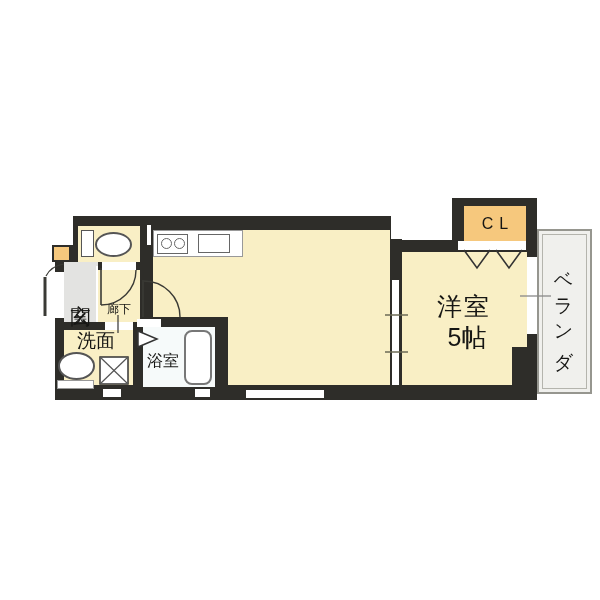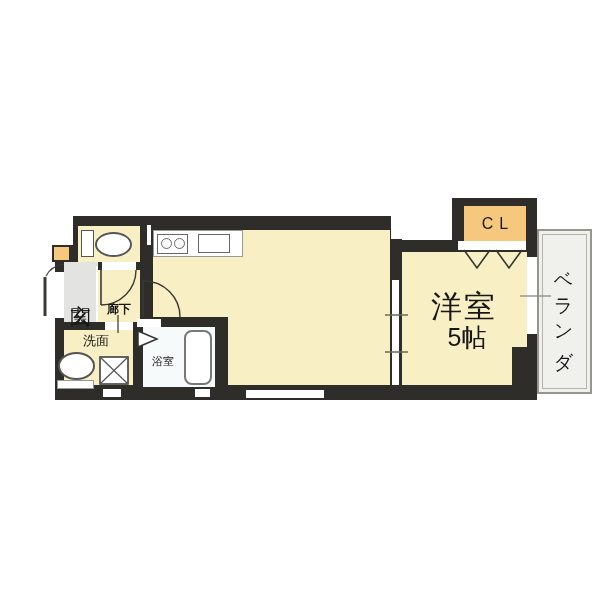--- a/index.html
+++ b/index.html
@@ -105,28 +105,28 @@
       <line x1="385" y1="315" x2="408" y2="315" stroke="#6b6a55" stroke-width="1.5"></line>
       <line x1="385" y1="352" x2="408" y2="352" stroke="#6b6a55" stroke-width="1.5"></line>
     </g>
 
     <line x1="520" y1="296" x2="551" y2="296" stroke="#888" stroke-width="1.3"></line>
 
     <line x1="118" y1="315" x2="118" y2="333" stroke="#333" stroke-width="1.2"></line>
   </svg>
 
 
-  <div class="label" style="left:464px;top:306px;font-size:31px;letter-spacing:2px">洋室</div>
+  <div class="label" style="left:464px;top:306px;font-size:25px;letter-spacing:2px">洋室</div>
   <div class="label" style="left:467px;top:337px;font-size:25px">5帖</div>
 
   <div class="label" style="left:495px;top:224px;font-size:16px;letter-spacing:6px;padding-left:6px">CL</div>
 
   <div class="label vtext" style="left:564px;top:311px;font-size:19px;letter-spacing:5px">ベランダ</div>
 
   <div class="label vtext" style="left:81px;top:292px;font-size:20px;letter-spacing:3px">玄関</div>
 
-  <div class="label" style="left:119px;top:309px;font-size:12px;font-weight:bold">廊下</div>
+  <div class="label" style="left:119px;top:309px;font-size:12px;font-weight:normal">廊下</div>
 
-  <div class="label" style="left:96px;top:340px;font-size:13px">洗面</div>
+  <div class="label" style="left:96px;top:340px;font-size:19px">洗面</div>
 
-  <div class="label" style="left:163px;top:361px;font-size:11px">浴室</div>
+  <div class="label" style="left:163px;top:361px;font-size:16px">浴室</div>
 
 </div>
 
 </body></html>

